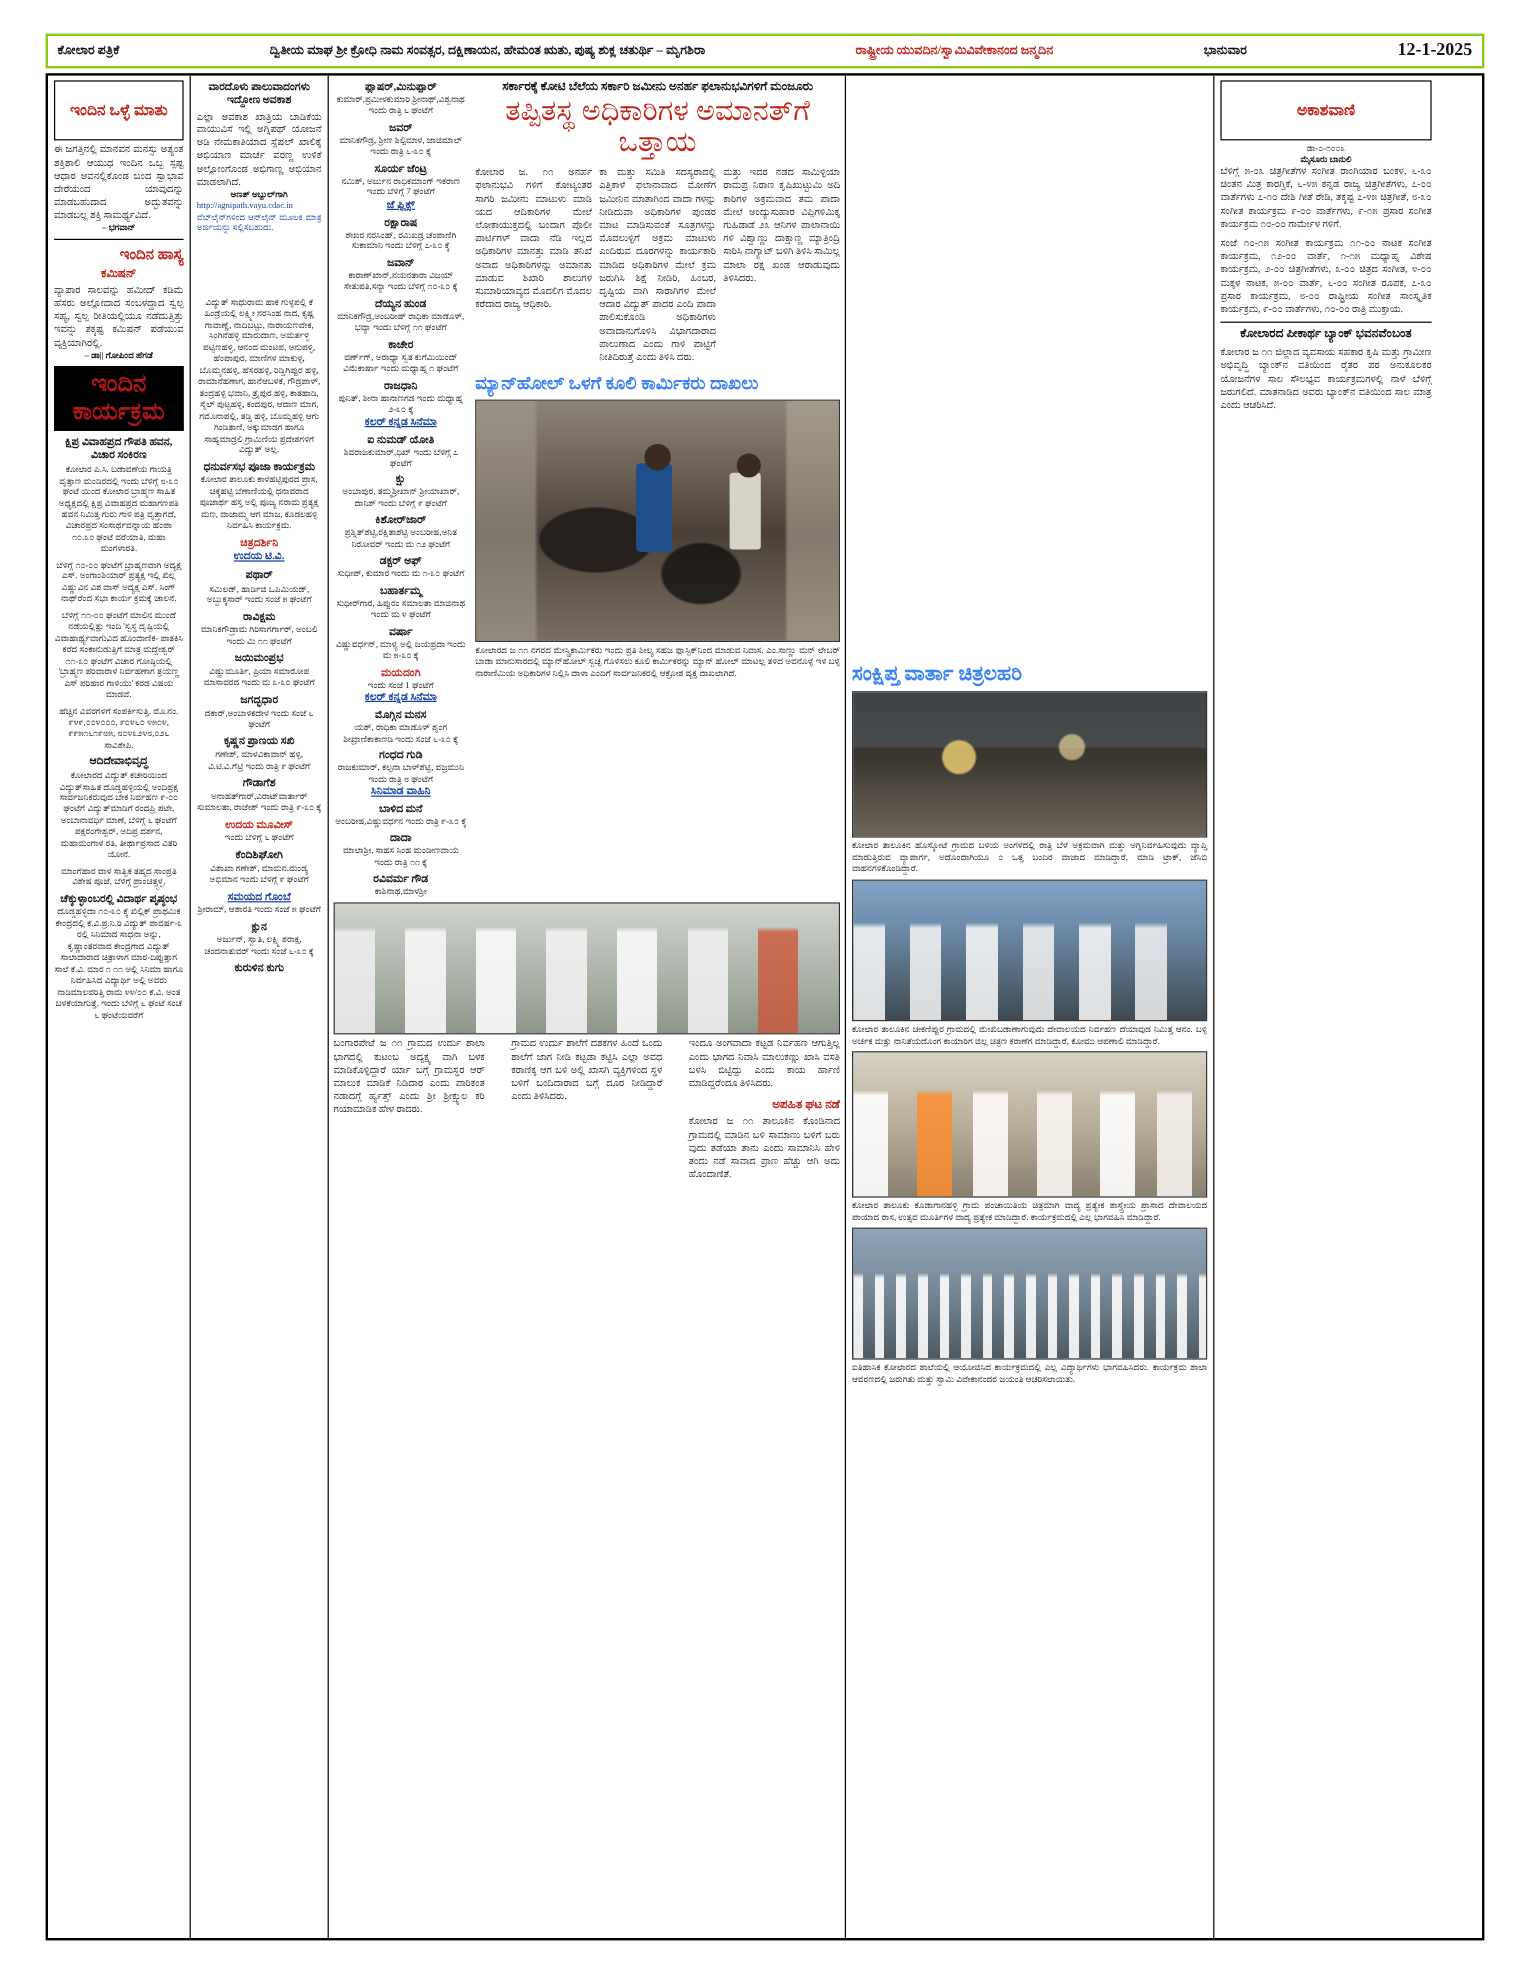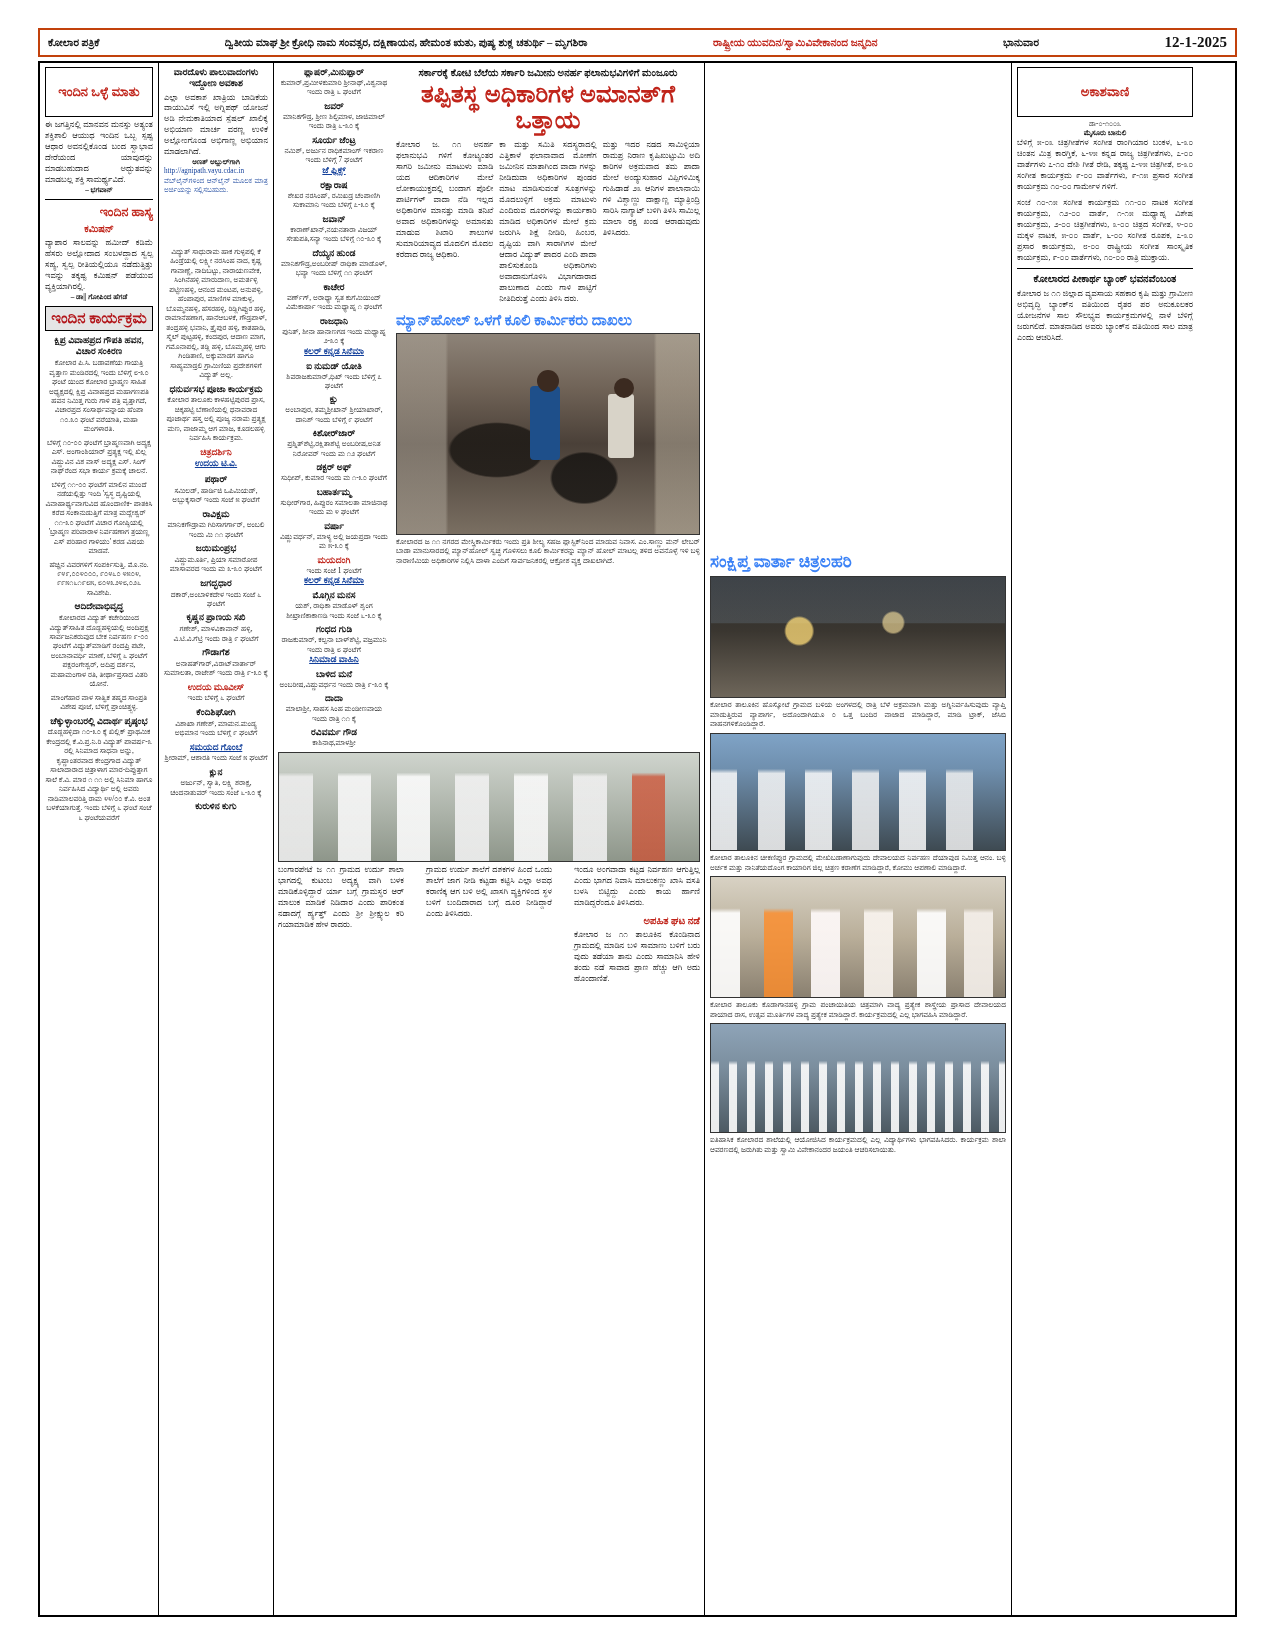--- a/index.html
+++ b/index.html
@@ -11,21 +11,21 @@
     -webkit-font-smoothing:antialiased;
   }
   .page{
     position:relative;
     width:1275px;height:1650px;
     box-sizing:border-box;
     padding:28px 38px 18px 38px;
   }
   
   .masthead{
-    border:2px solid #c2410c;
+    border:2px solid #84cc16;
     padding:4px 8px;
     display:flex;align-items:center;justify-content:space-between;
     font-size:10.5px;font-weight:bold;
     letter-spacing:0px;
     gap:6px;
   }
   .masthead .mh-left{white-space:nowrap;}
   .masthead .mh-mid{white-space:nowrap;}
   .masthead .mh-red{color:#c0241a;}
   .masthead .mh-date{font-size:15px;font-weight:bold;}
@@ -53,33 +53,33 @@
     font-size:13px;
     padding:16px 2px;
     margin-bottom:3px;
   }
   .redhead{color:#c0241a;font-weight:bold;text-align:right;font-size:12.5px;margin:5px 0 3px;}
   .body-txt{font-size:8.3px;line-height:1.32;text-align:justify;}
   .center{text-align:center;}
   .rule{border-top:1px solid #000;margin:4px 0;}
   
   .yellowbar{
-    background:#e5e5e5;border:1px solid #000;text-align:center;
-    color:#b3161a;font-weight:bold;font-size:15px;padding:3px 0;margin:4px 0 4px;
+    background:#000000;border:1px solid #000;text-align:center;
+    color:#b3161a;font-weight:bold;font-size:20px;padding:3px 0;margin:4px 0 4px;
   }
   .prog-col{width:50%;font-size:7.6px;line-height:1.3;}
   .prog-item{margin-bottom:4px;}
   .prog-title{font-weight:bold;color:#111;text-align:center;font-size:9px;}
   .prog-title.red{color:#c0241a;}
   .prog-title.blue{color:#13409b;text-decoration:underline;}
   .prog-txt{text-align:center;font-size:7.4px;line-height:1.28;}
   
   .lead-kicker{font-size:10px;text-align:center;font-weight:bold;margin-bottom:2px;}
   .lead-head{
-    color:#c0241a;font-weight:bold;font-size:24px;text-align:center;
+    color:#c0241a;font-weight:normal;font-size:24px;text-align:center;
     line-height:1.1;margin:2px 0 6px;
   }
   .three{display:flex;gap:6px;}
   .three > div{flex:1;font-size:8.2px;line-height:1.34;text-align:justify;}
   .cap{font-size:7.4px;line-height:1.3;text-align:justify;margin-top:2px;}
   .sec-head-red{
     color:#3b82f6;font-weight:bold;font-size:17px;text-align:left;margin:7px 0 4px;
   }
   .sec-head-red.sm{font-size:15px;}
   

